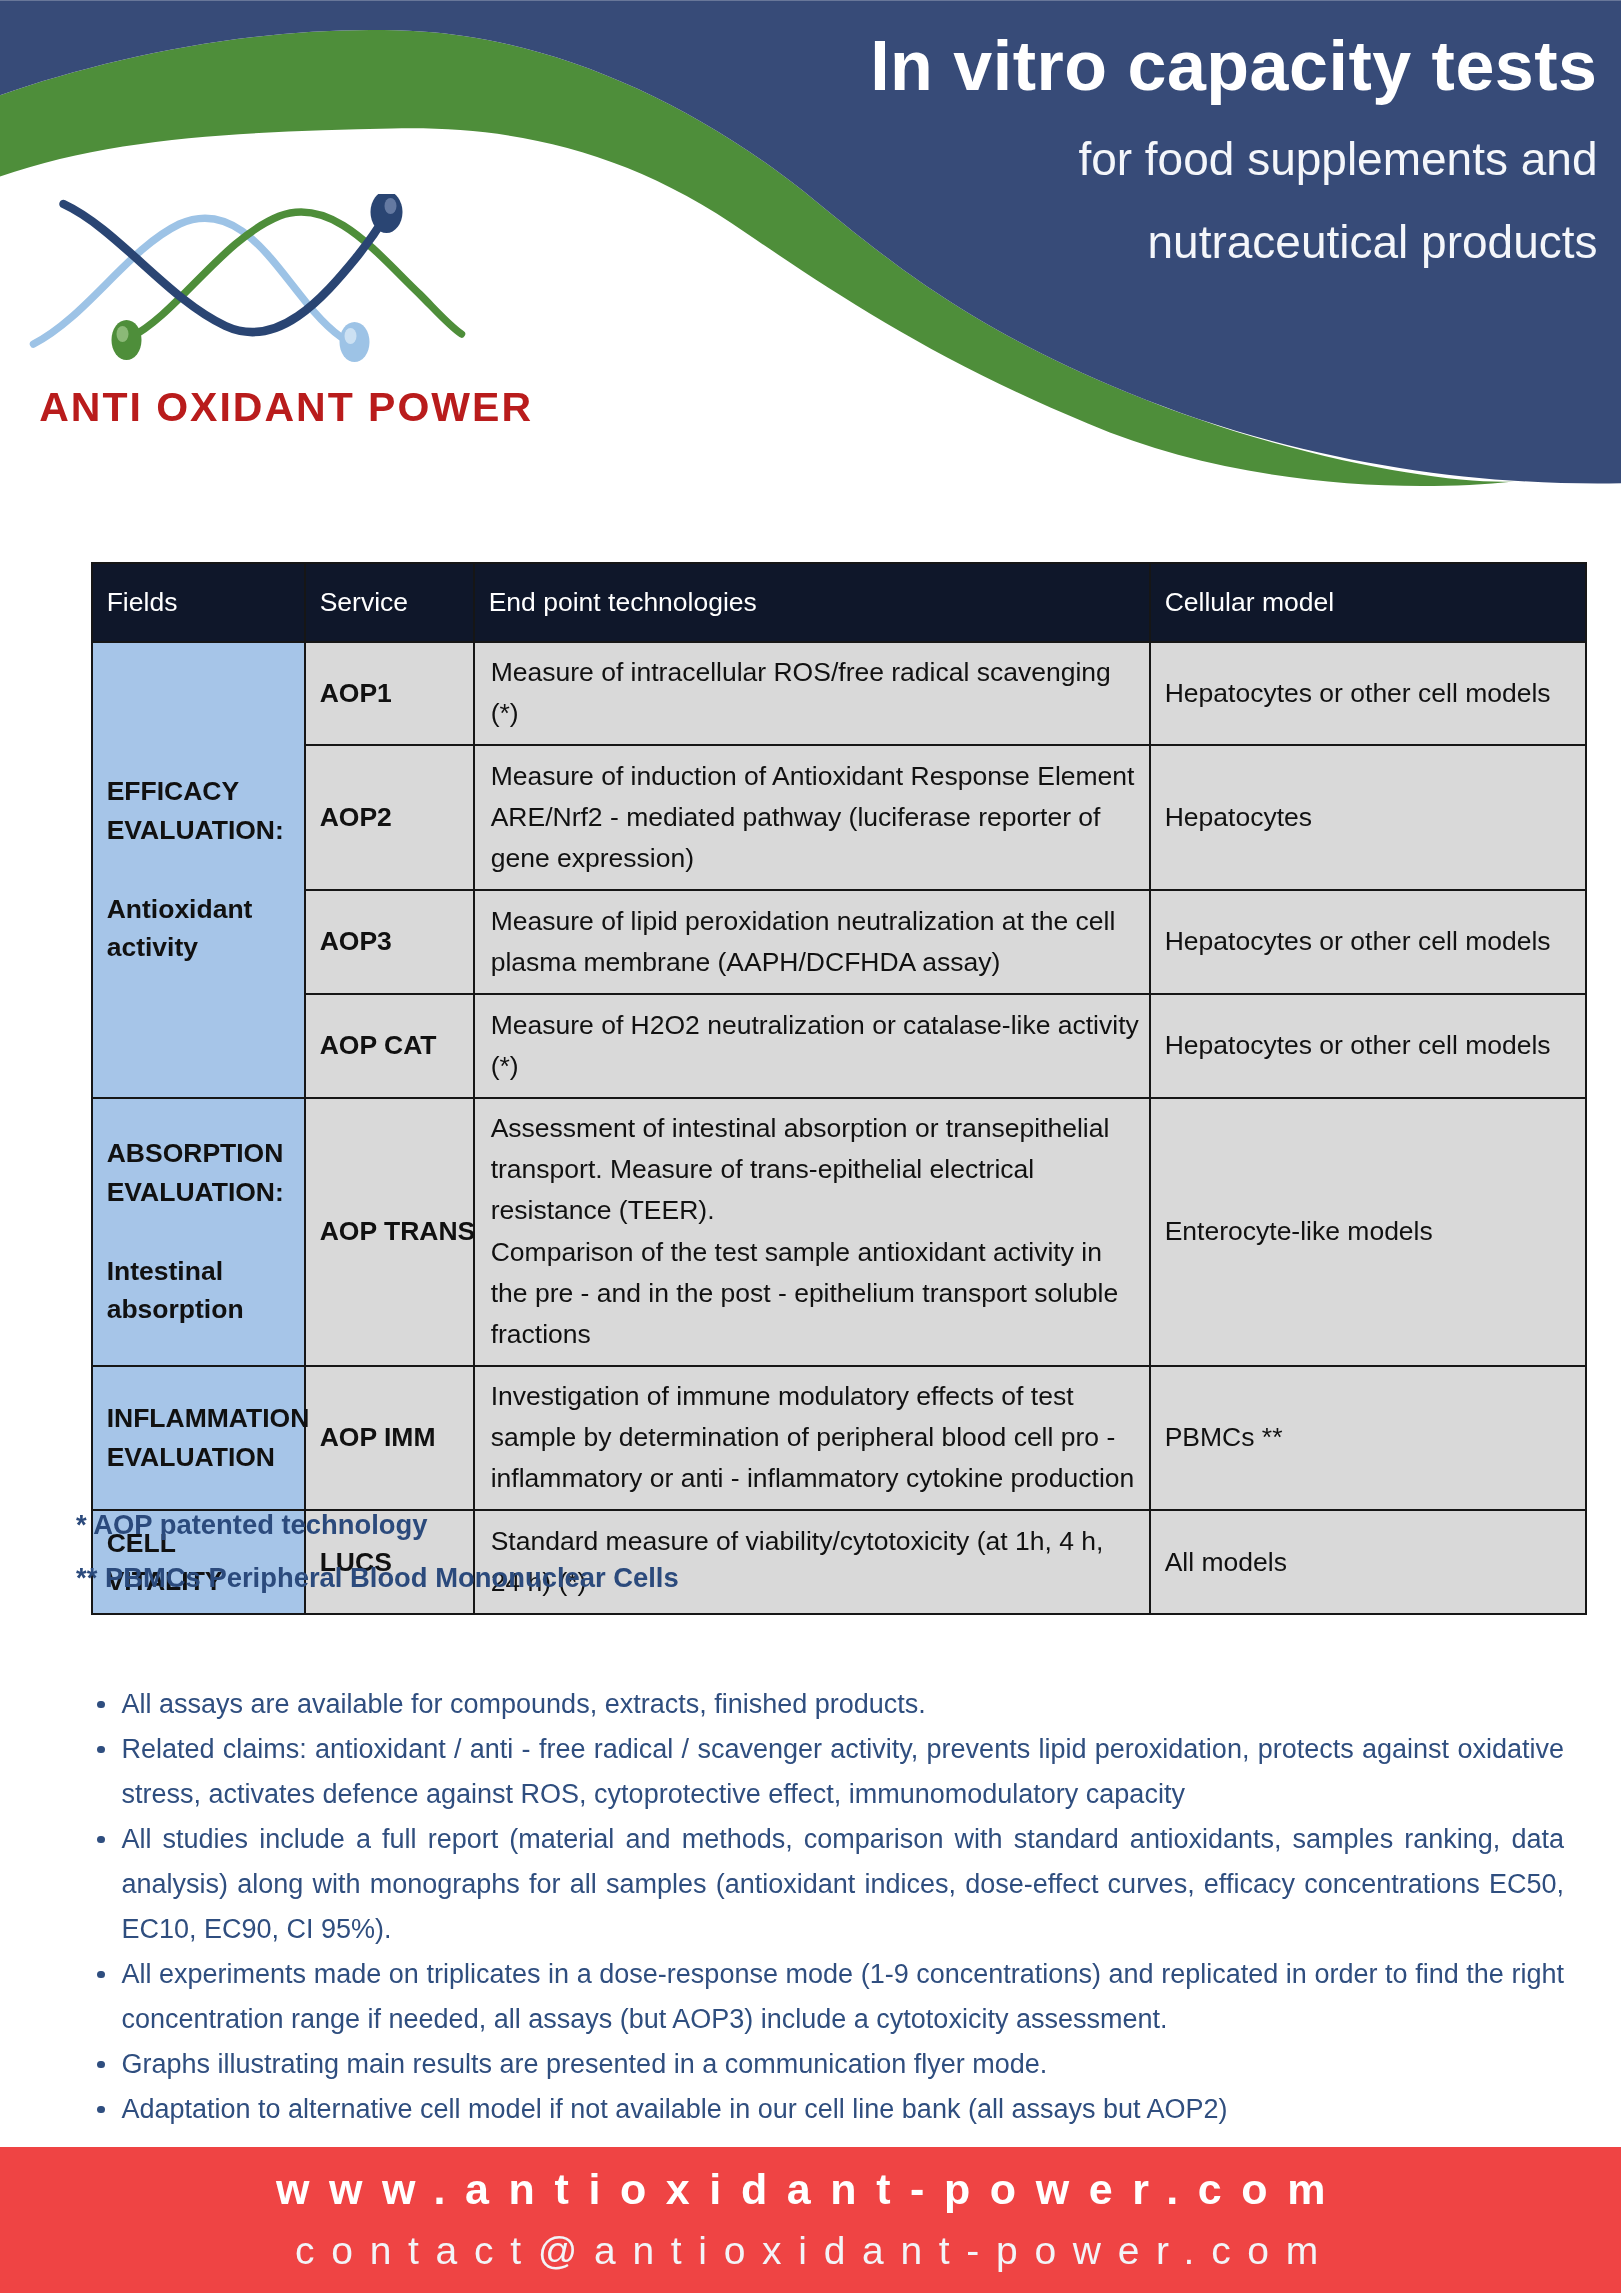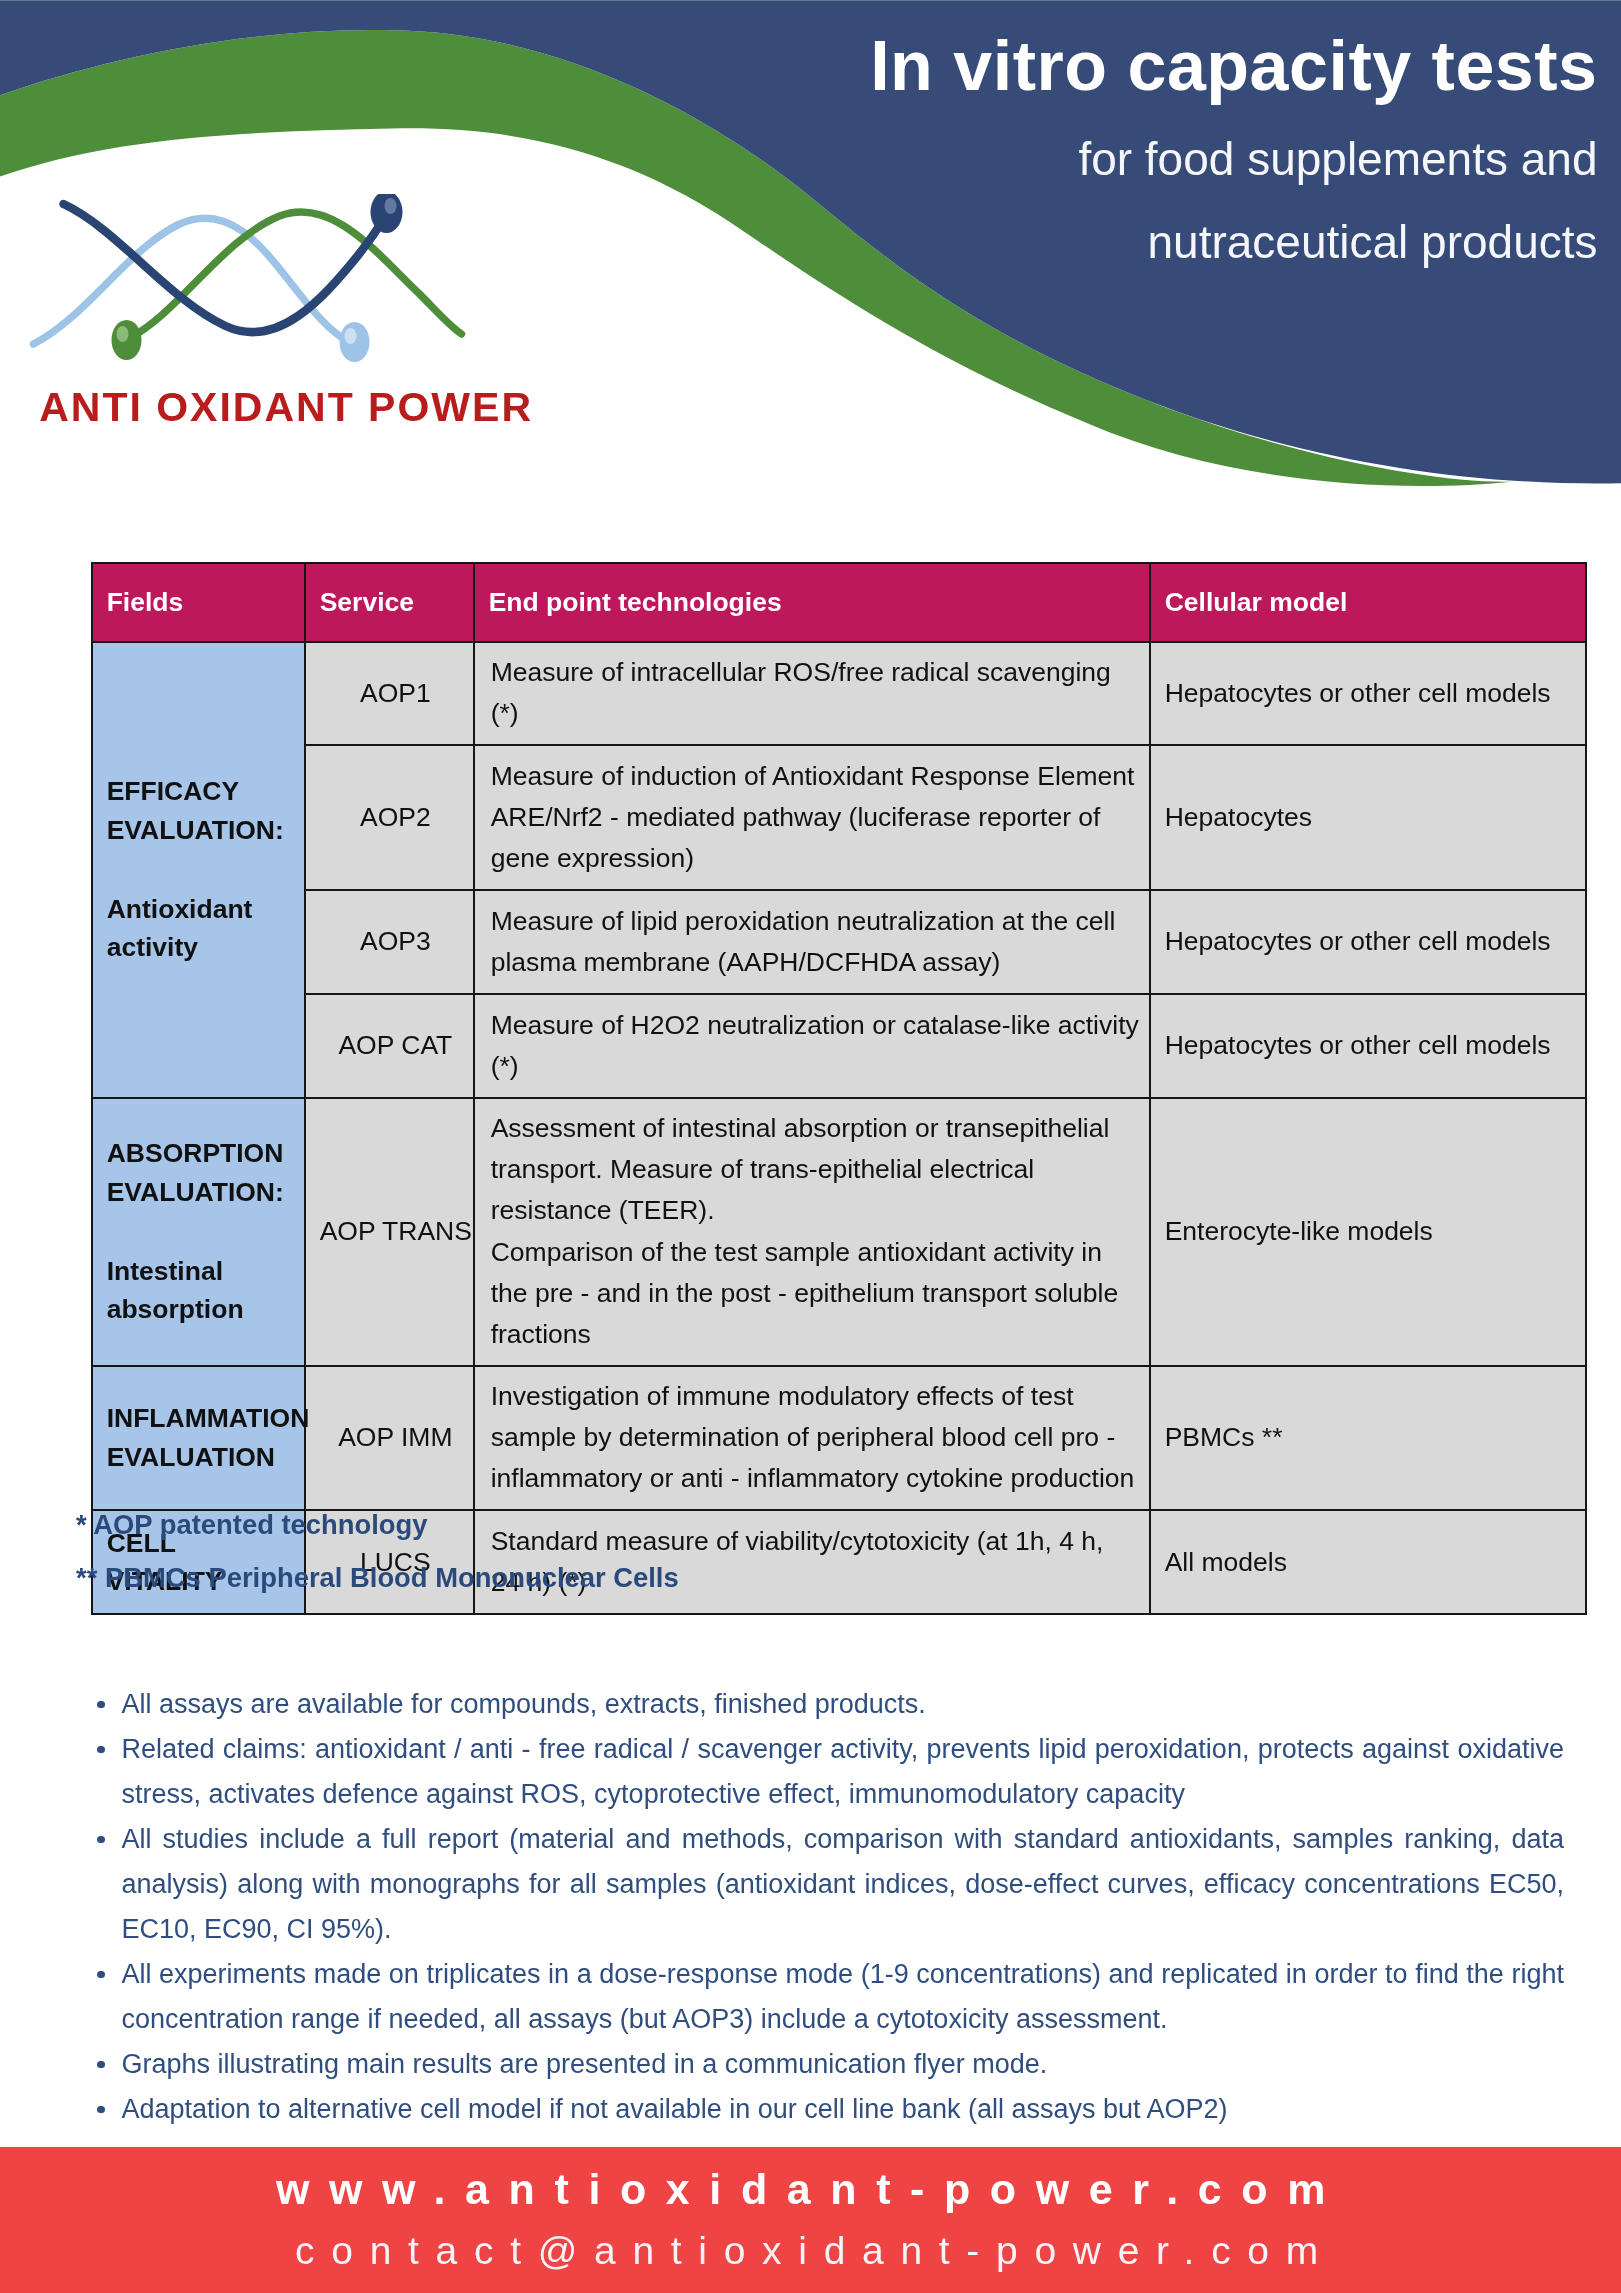--- a/index.html
+++ b/index.html
@@ -25,28 +25,28 @@
   .svc-table{
     position:absolute;left:91px;top:562px;width:1494px;
     border-collapse:collapse;table-layout:fixed;
     font-size:26.5px;color:#111111;
   }
   .svc-table th,.svc-table td{
     border:2px solid #161616;vertical-align:middle;
     padding:9.8px 9.8px 9.8px 13.7px;line-height:1.55;
   }
   .svc-table thead th{
-    background:#be185d;color:#ffffff;font-weight:700;text-align:left;height:57px;
+    background:#0f172a;color:#ffffff;font-weight:400;text-align:left;height:57px;
   }
   .cell-gray{background:#D9D9D9;}
   .cell-blue{background:#A6C5E8;}
   td.field-cell{font-weight:700;line-height:1.45;padding-right:7.8px;}
   .field-sub{display:block;margin-top:41px;}
   .field-sub:empty{display:none;margin:0;}
-  td.service-cell{font-weight:400;white-space:nowrap;padding-right:2px;text-align:center;}
+  td.service-cell{font-weight:700;white-space:nowrap;padding-right:2px;}
   td.endpoint-cell{white-space:pre-line;padding-left:15.7px;}
   td.model-cell{padding-right:3.9px;}
   
   .footnotes{position:absolute;left:76px;top:1507px;color:#2B4A7C;}
   .footnotes p{margin:0 0 17.6px 0;font-size:27.4px;font-weight:700;line-height:1.3;}
   
   .bullets{position:absolute;left:94px;top:1682px;width:1470px;}
   .bullets ul{list-style:none;margin:0;padding:0;}
   .bullets li{
     position:relative;padding-left:27.4px;margin:0;

